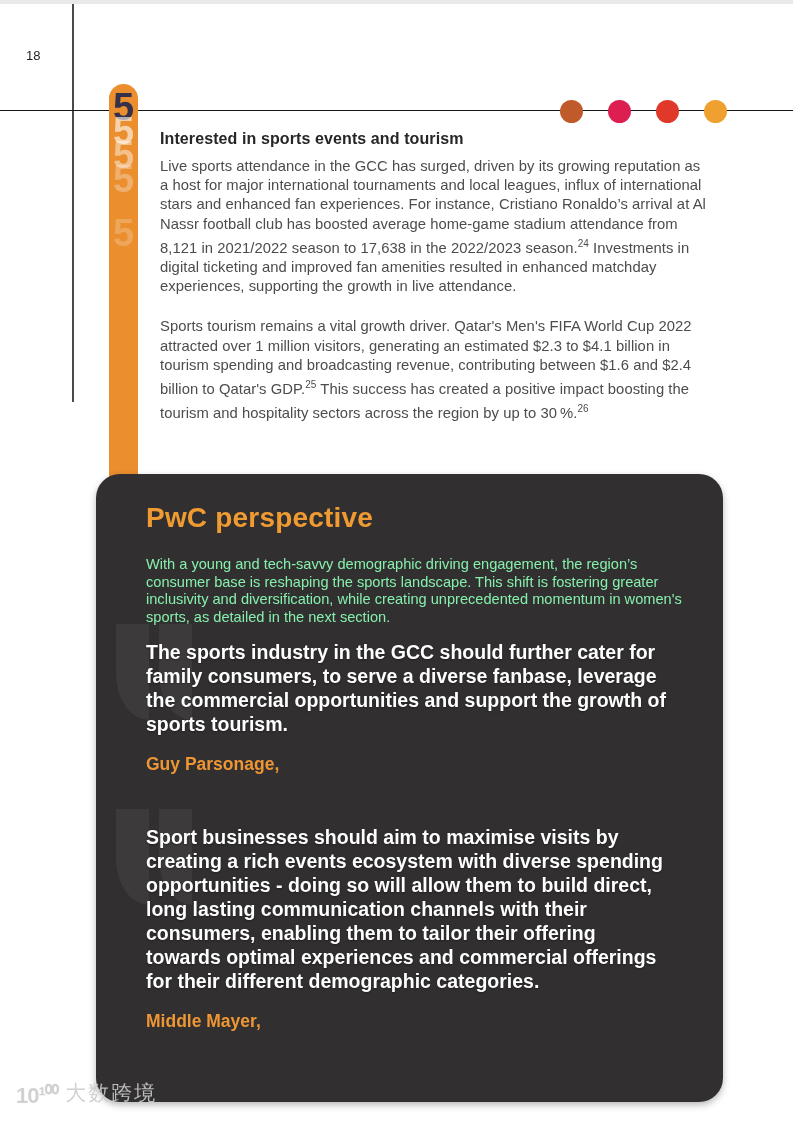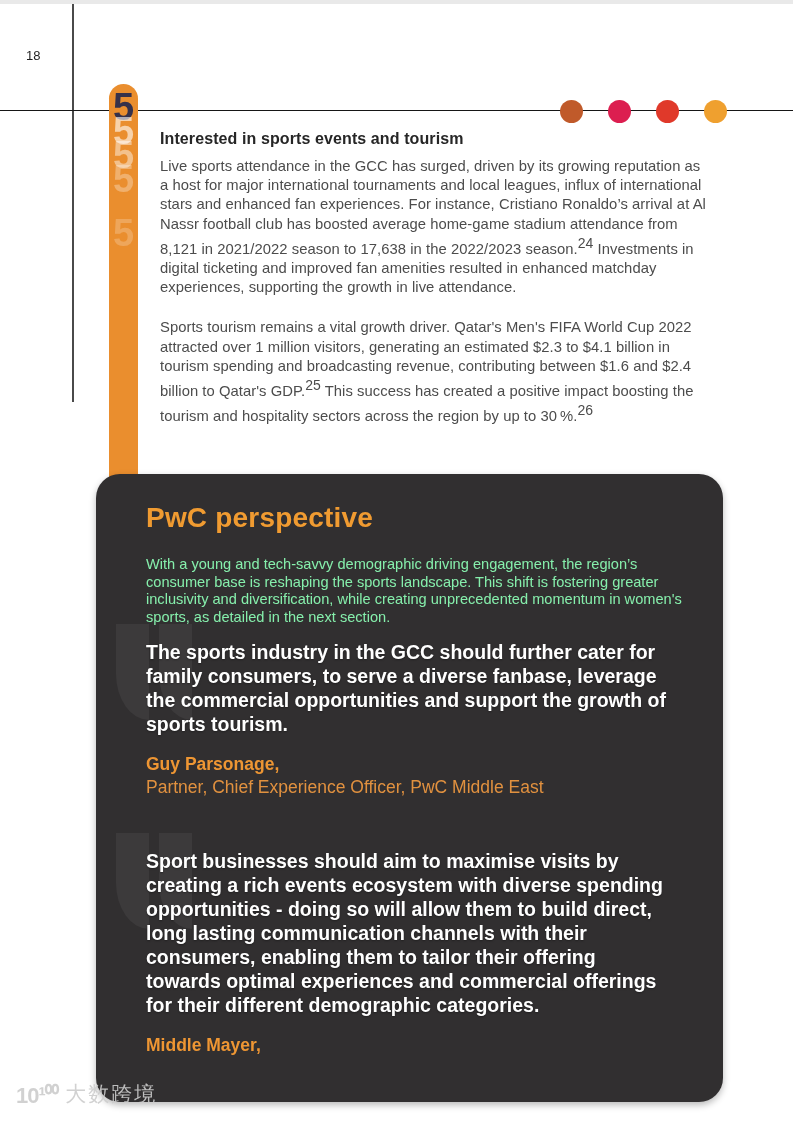--- a/index.html
+++ b/index.html
@@ -28,21 +28,21 @@
   }
   .side-tab span:nth-child(1) { top:4px;   color:#36314A; }
   .side-tab span:nth-child(2) { top:28px;  color:rgba(255,255,255,0.60); }
   .side-tab span:nth-child(3) { top:52px;  color:rgba(255,255,255,0.45); }
   .side-tab span:nth-child(4) { top:76px;  color:rgba(255,255,255,0.30); }
   .side-tab span:nth-child(5) { top:130px; color:rgba(255,255,255,0.22); }
 
   .content { position:absolute; left:160px; top:126px; width:549px; }
   .content h2 { font-size:16px; font-weight:bold; color:#262626; margin-bottom:9px; letter-spacing:0.1px; }
   .content p  { font-size:14.8px; line-height:19.2px; color:#4c4c4c; margin-bottom:21px; letter-spacing:0.05px; }
-  .content sup { font-size:14px; }
+  .content sup { font-size:10px; }
 
   .dark-box {
     position:absolute; left:96px; top:470px; width:627px; height:628px;
     background:#312F30; border-radius:24px;
     box-shadow:0 3px 7px rgba(0,0,0,0.28);
     padding:28px 50px 0 50px;
   }
   .pwc-heading { font-size:28px; font-weight:bold; color:#F09B31; margin-bottom:22px; letter-spacing:0.2px; }
   .intro { color:#86efac; font-size:14.6px; line-height:17.6px; width:540px; margin-bottom:14px; }
 
@@ -52,21 +52,21 @@
   .qmark i { display:block; width:33px; height:96px; background:#3C3A3B; border-bottom-left-radius:33px 46px; }
   .quote-text {
     position:relative; font-size:19.5px; font-weight:bold; color:#ffffff;
     line-height:24px; width:522px; margin-bottom:18px;
     text-shadow:0 1px 2px rgba(0,0,0,0.35);
   }
   .speaker-name  { color:#EE9633; font-weight:bold; font-size:17.5px; margin-bottom:2px; }
   .speaker-title { color:#E1913F; font-size:17.5px; line-height:21.5px; width:575px; }
 
   .watermark {
-    position:absolute; left:16px; bottom:16px; display:flex; align-items:center; gap:7px;
+    position:absolute; left:16px; bottom:16px; display:flex; align-items:flex-start; gap:7px;
     color:#CDCDCD; opacity:0.9;
   }
   .watermark .wm-logo { font-size:22px; font-weight:bold; letter-spacing:-1px; }
   .watermark .wm-text { font-size:21px; letter-spacing:2px; }
 </style>
 </head>
 <body>
 
 <div class="page">
 
@@ -98,21 +98,20 @@
     <h1 class="pwc-heading" style="color: rgb(240, 155, 49);">PwC perspective</h1>
     <p class="intro">With a young and tech-savvy demographic driving engagement, the region’s consumer base is reshaping the sports landscape. This shift is fostering greater inclusivity and diversification, while creating unprecedented momentum in women's sports, as detailed in the next section.</p>
 
     <div class="quote-block q1">
       <span class="qmark">
           <i></i>
           <i></i>
         </span>
       <p class="quote-text">The sports industry in the GCC should further cater for family consumers, to serve a diverse fanbase, leverage the commercial opportunities and support the growth of sports tourism.</p>
       <p class="speaker-name">Guy Parsonage,</p>
-      <p class="speaker-title">Partner, Chief Experience Officer, PwC Middle East</p>
     </div>
 
     <div class="quote-block q2">
       <span class="qmark">
           <i></i>
           <i></i>
         </span>
       <p class="quote-text">Sport businesses should aim to maximise visits by creating a rich events ecosystem with diverse spending opportunities - doing so will allow them to build direct, long lasting communication channels with their consumers, enabling them to tailor their offering towards optimal experiences and commercial offerings for their different demographic categories.</p>
       <p class="speaker-name">Middle Mayer,</p>
     </div>

